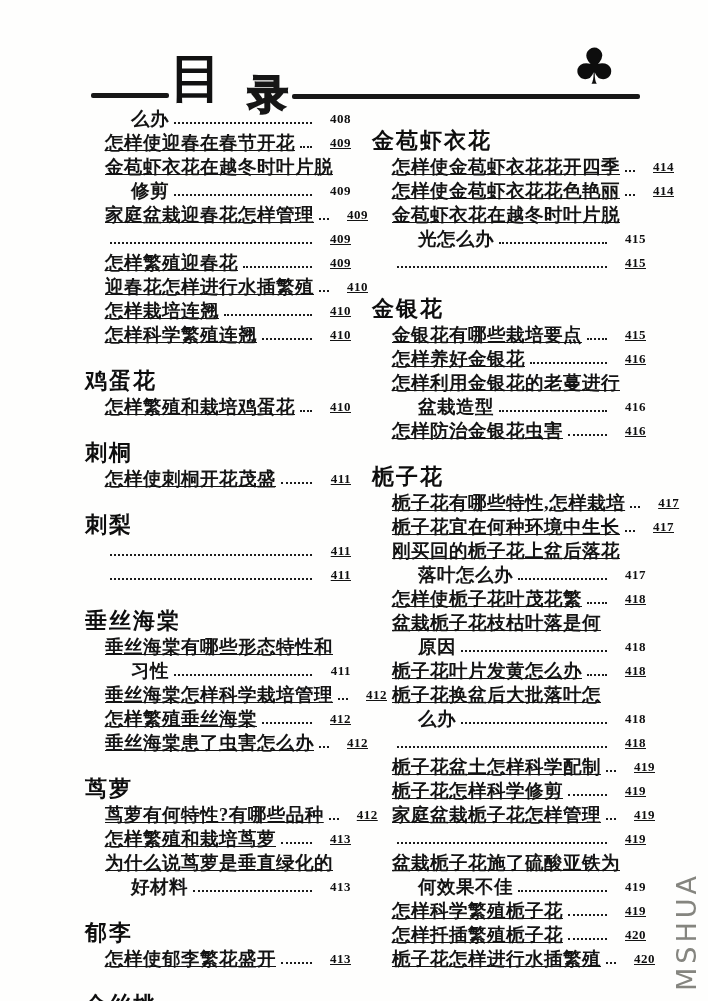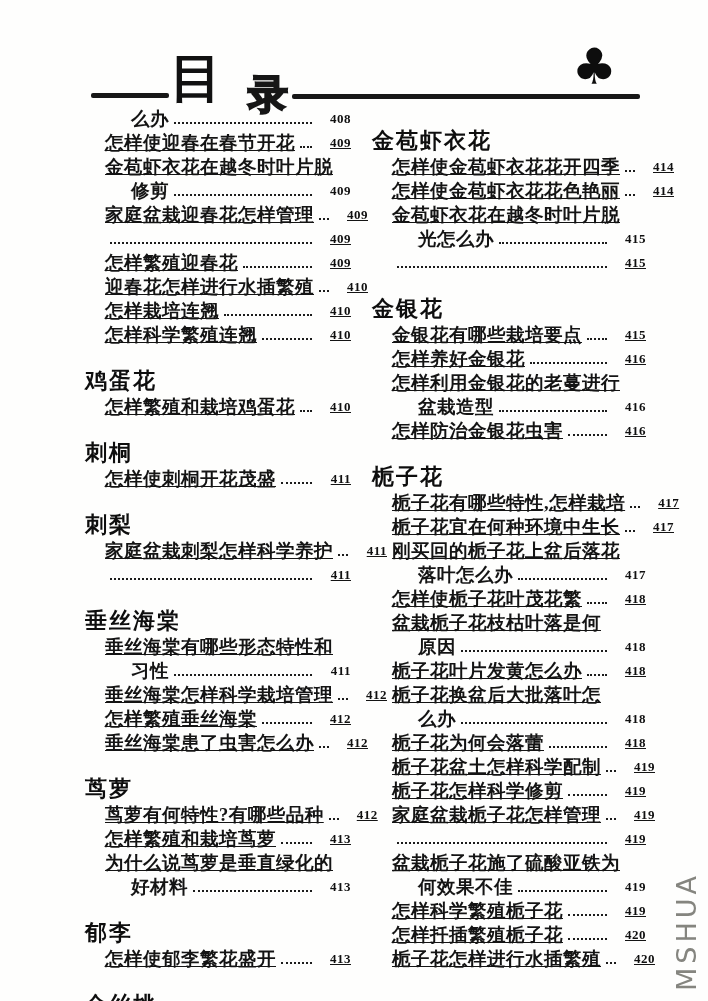--- a/index.html
+++ b/index.html
@@ -132,21 +132,20 @@
         <span class="page-num">410</span>
       </div>
       <div class="heading">刺桐</div>
       <div class="row indent1">
         <span class="txt">怎样使刺桐开花茂盛</span>
         <span class="leader"></span>
         <span class="page-num">411</span>
       </div>
       <div class="heading">刺梨</div>
       <div class="row indent1">
-        <span class="txt">家庭盆栽刺梨怎样科学养护</span>
         <span class="leader"></span>
         <span class="page-num">411</span>
       </div>
       <div class="row indent1">
         <span class="leader"></span>
         <span class="page-num">411</span>
       </div>
       <div class="heading">垂丝海棠</div>
       <div class="row indent1">
         <span class="txt">垂丝海棠有哪些形态特性和</span>
@@ -290,21 +289,20 @@
       </div>
       <div class="row indent1">
         <span class="txt">栀子花换盆后大批落叶怎</span>
       </div>
       <div class="row indent2">
         <span class="txt">么办</span>
         <span class="leader"></span>
         <span class="page-num">418</span>
       </div>
       <div class="row indent1">
-        <span class="txt">栀子花为何会落蕾</span>
         <span class="leader"></span>
         <span class="page-num">418</span>
       </div>
       <div class="row indent1">
         <span class="txt">栀子花盆土怎样科学配制</span>
         <span class="leader"></span>
         <span class="page-num">419</span>
       </div>
       <div class="row indent1">
         <span class="txt">栀子花怎样科学修剪</span>

